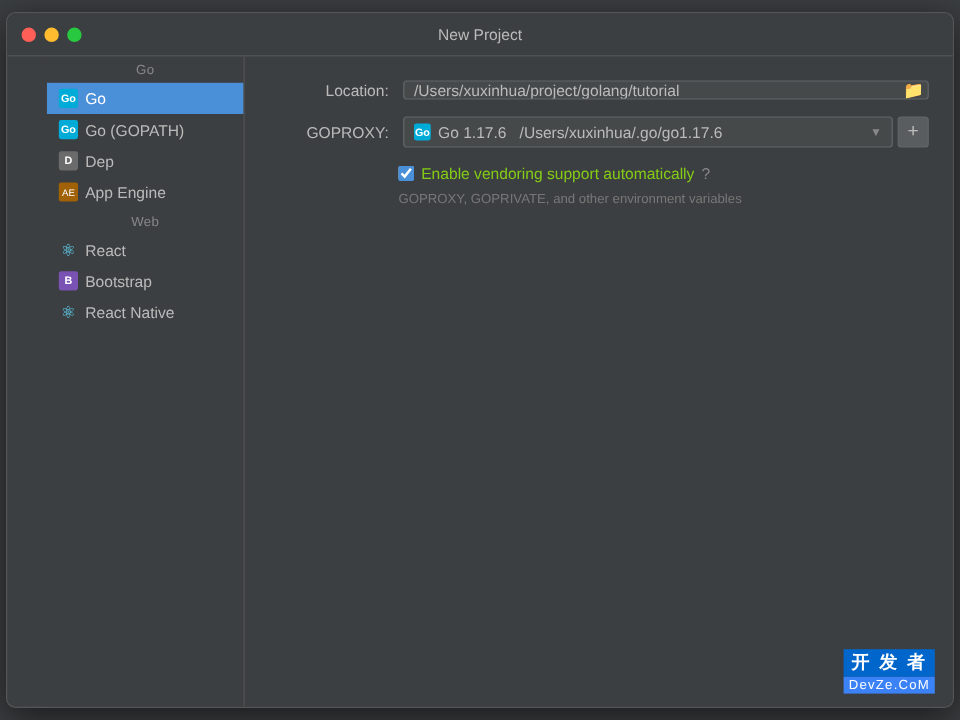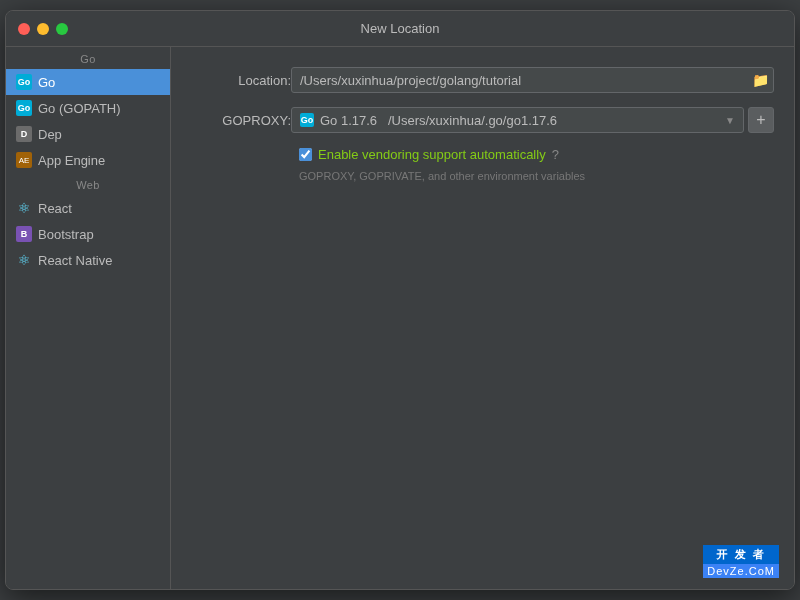--- a/index.html
+++ b/index.html
@@ -56,20 +56,21 @@
     .title-text {
       color: #bbbbbb;
       font-size: 13px;
     }
 
     
     .content {
       display: flex;
       flex: 1;
       overflow: hidden;
+      padding-left: 33px;
     }
 
     
     .sidebar {
       width: 165px;
       background: #3c3f41;
       border-right: 1px solid #555;
       display: flex;
       flex-direction: column;
       overflow-y: auto;
@@ -124,21 +125,21 @@
       padding: 20px 20px;
       display: flex;
       flex-direction: column;
       gap: 14px;
       background: #3c3f41;
     }
 
     .form-row {
       display: flex;
       align-items: center;
-      gap: 0;
+      gap: 12px;
     }
 
     .form-label {
       width: 100px;
       text-align: right;
       color: #bbbbbb;
       font-size: 13px;
       flex-shrink: 0;
     }
 
@@ -150,21 +151,21 @@
     }
 
     .input-box {
       flex: 1;
       background: #45494a;
       border: 1px solid #636669;
       border-radius: 3px;
       color: #bbbbbb;
       padding: 4px 8px;
       font-size: 13px;
-      height: 26px;
+      height: 16px;
       outline: none;
     }
 
     .input-with-icon {
       position: relative;
       flex: 1;
       display: flex;
       align-items: center;
     }
     .input-with-icon .input-box {
@@ -294,21 +295,21 @@
     .watermark {
       position: absolute;
       bottom: 12px;
       right: 16px;
       text-align: center;
       pointer-events: none;
     }
     .watermark-top {
       background: #0066cc;
       color: #fff;
-      font-size: 11px;
+      font-size: 15px;
       font-weight: bold;
       padding: 2px 6px;
       letter-spacing: 2px;
     }
     .watermark-bottom {
       background: #3b82f6;
       color: #fff;
       font-size: 11px;
       padding: 1px 4px;
       letter-spacing: 1px;
@@ -323,21 +324,21 @@
 
 <div class="window-wrapper">
   <div class="window">
 
     <div class="title-bar">
       <div class="traffic-lights">
         <div class="traffic-light tl-close"></div>
         <div class="traffic-light tl-minimize"></div>
         <div class="traffic-light tl-maximize"></div>
       </div>
-      <span class="title-text">New Location</span>
+      <span class="title-text">New Project</span>
     </div>
 
     <div class="content">
 
       <div class="sidebar">
         <div class="sidebar-group-header">Go</div>
 
         <div class="sidebar-item active">
           <div class="sidebar-icon icon-go">Go</div>
           <span>Go</span>

